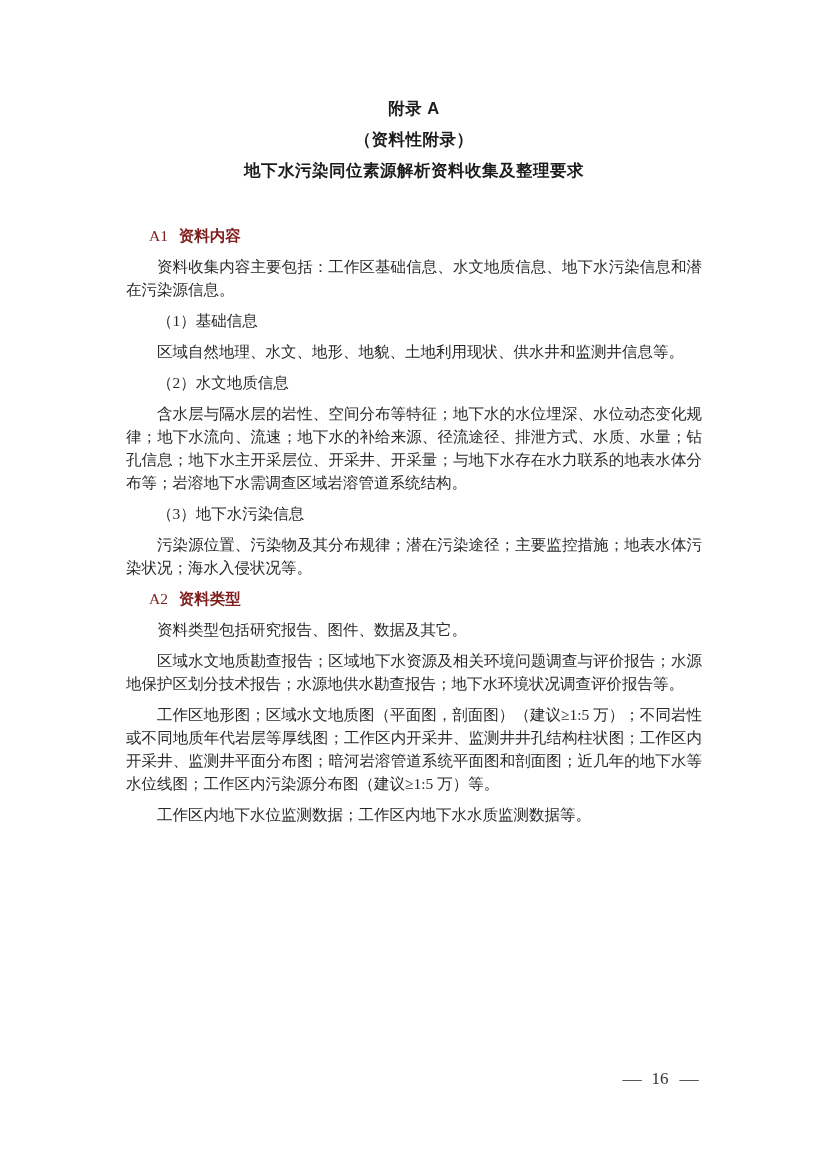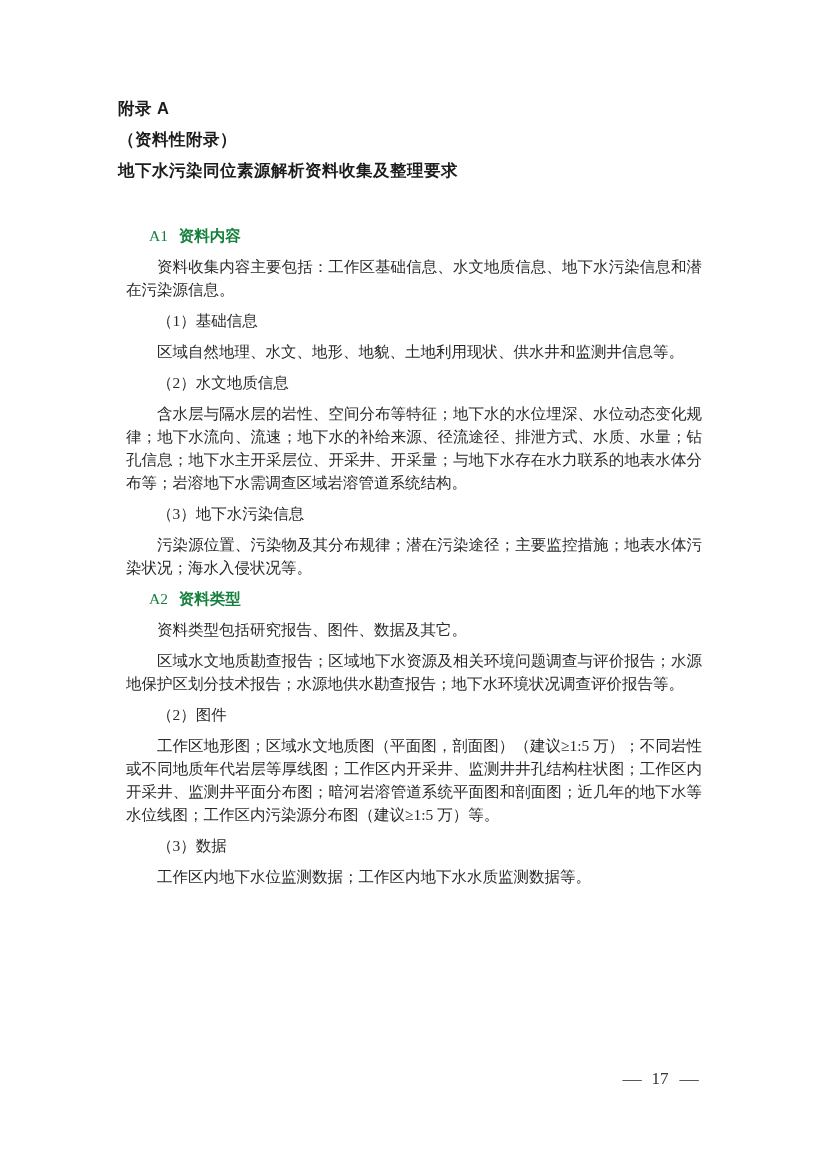--- a/index.html
+++ b/index.html
@@ -16,20 +16,21 @@
     overflow: hidden;
     font-family: "Liberation Serif", "DejaVu Serif", serif;
     color: #232323;
   }
   
   .title-block {
     position: absolute;
     top: 93px;
     left: 118px;
     width: 592px;
+    text-align: center;
     font-family: "Liberation Sans", "DejaVu Sans", sans-serif;
     font-weight: bold;
     color: #1c1c1c;
   }
   .title-block .t-line {
     margin: 0;
     font-size: 16.5px;
     line-height: 31px;
     font-weight: bold;
     letter-spacing: 0.5px;
@@ -44,21 +45,21 @@
     line-height: 23px;
     text-align: justify;
     color: #2a2a2a;
   }
   .sec-heading {
     margin: 3px 0 2px 0;
     font-size: 15.5px;
     line-height: 23px;
     text-indent: 2em;
     text-align: left;
-    color: #15803d;
+    color: #7f1d1d;
   }
   .sec-num {
     font-family: "Liberation Serif", "DejaVu Serif", serif;
     font-weight: normal;
   }
   .sec-title {
     font-family: "Liberation Sans", "DejaVu Sans", sans-serif;
     font-weight: bold;
     margin-left: 7px;
   }
@@ -115,27 +116,25 @@
       <p class="para">污染源位置、污染物及其分布规律；潜在污染途径；主要监控措施；地表水体污染状况；海水入侵状况等。</p>
     </section>
 
     <section>
       <h3 class="sec-heading">
         <span class="sec-num">A2</span>
         <span class="sec-title">资料类型</span>
       </h3>
       <p class="para">资料类型包括研究报告、图件、数据及其它。</p>
       <p class="para">区域水文地质勘查报告；区域地下水资源及相关环境问题调查与评价报告；水源地保护区划分技术报告；水源地供水勘查报告；地下水环境状况调查评价报告等。</p>
-      <p class="para">（2）图件</p>
       <p class="para">工作区地形图；区域水文地质图（平面图，剖面图）（建议≥1:5 万）；不同岩性或不同地质年代岩层等厚线图；工作区内开采井、监测井井孔结构柱状图；工作区内开采井、监测井平面分布图；暗河岩溶管道系统平面图和剖面图；近几年的地下水等水位线图；工作区内污染源分布图（建议≥1:5 万）等。</p>
-      <p class="para">（3）数据</p>
       <p class="para">工作区内地下水位监测数据；工作区内地下水水质监测数据等。</p>
     </section>
 
   </main>
 
   <footer class="footer">
     <span class="dash">—</span>
-    <span class="page-num">17</span>
+    <span class="page-num">16</span>
     <span class="dash">—</span>
   </footer>
 
 </div>
 
 </body></html>

